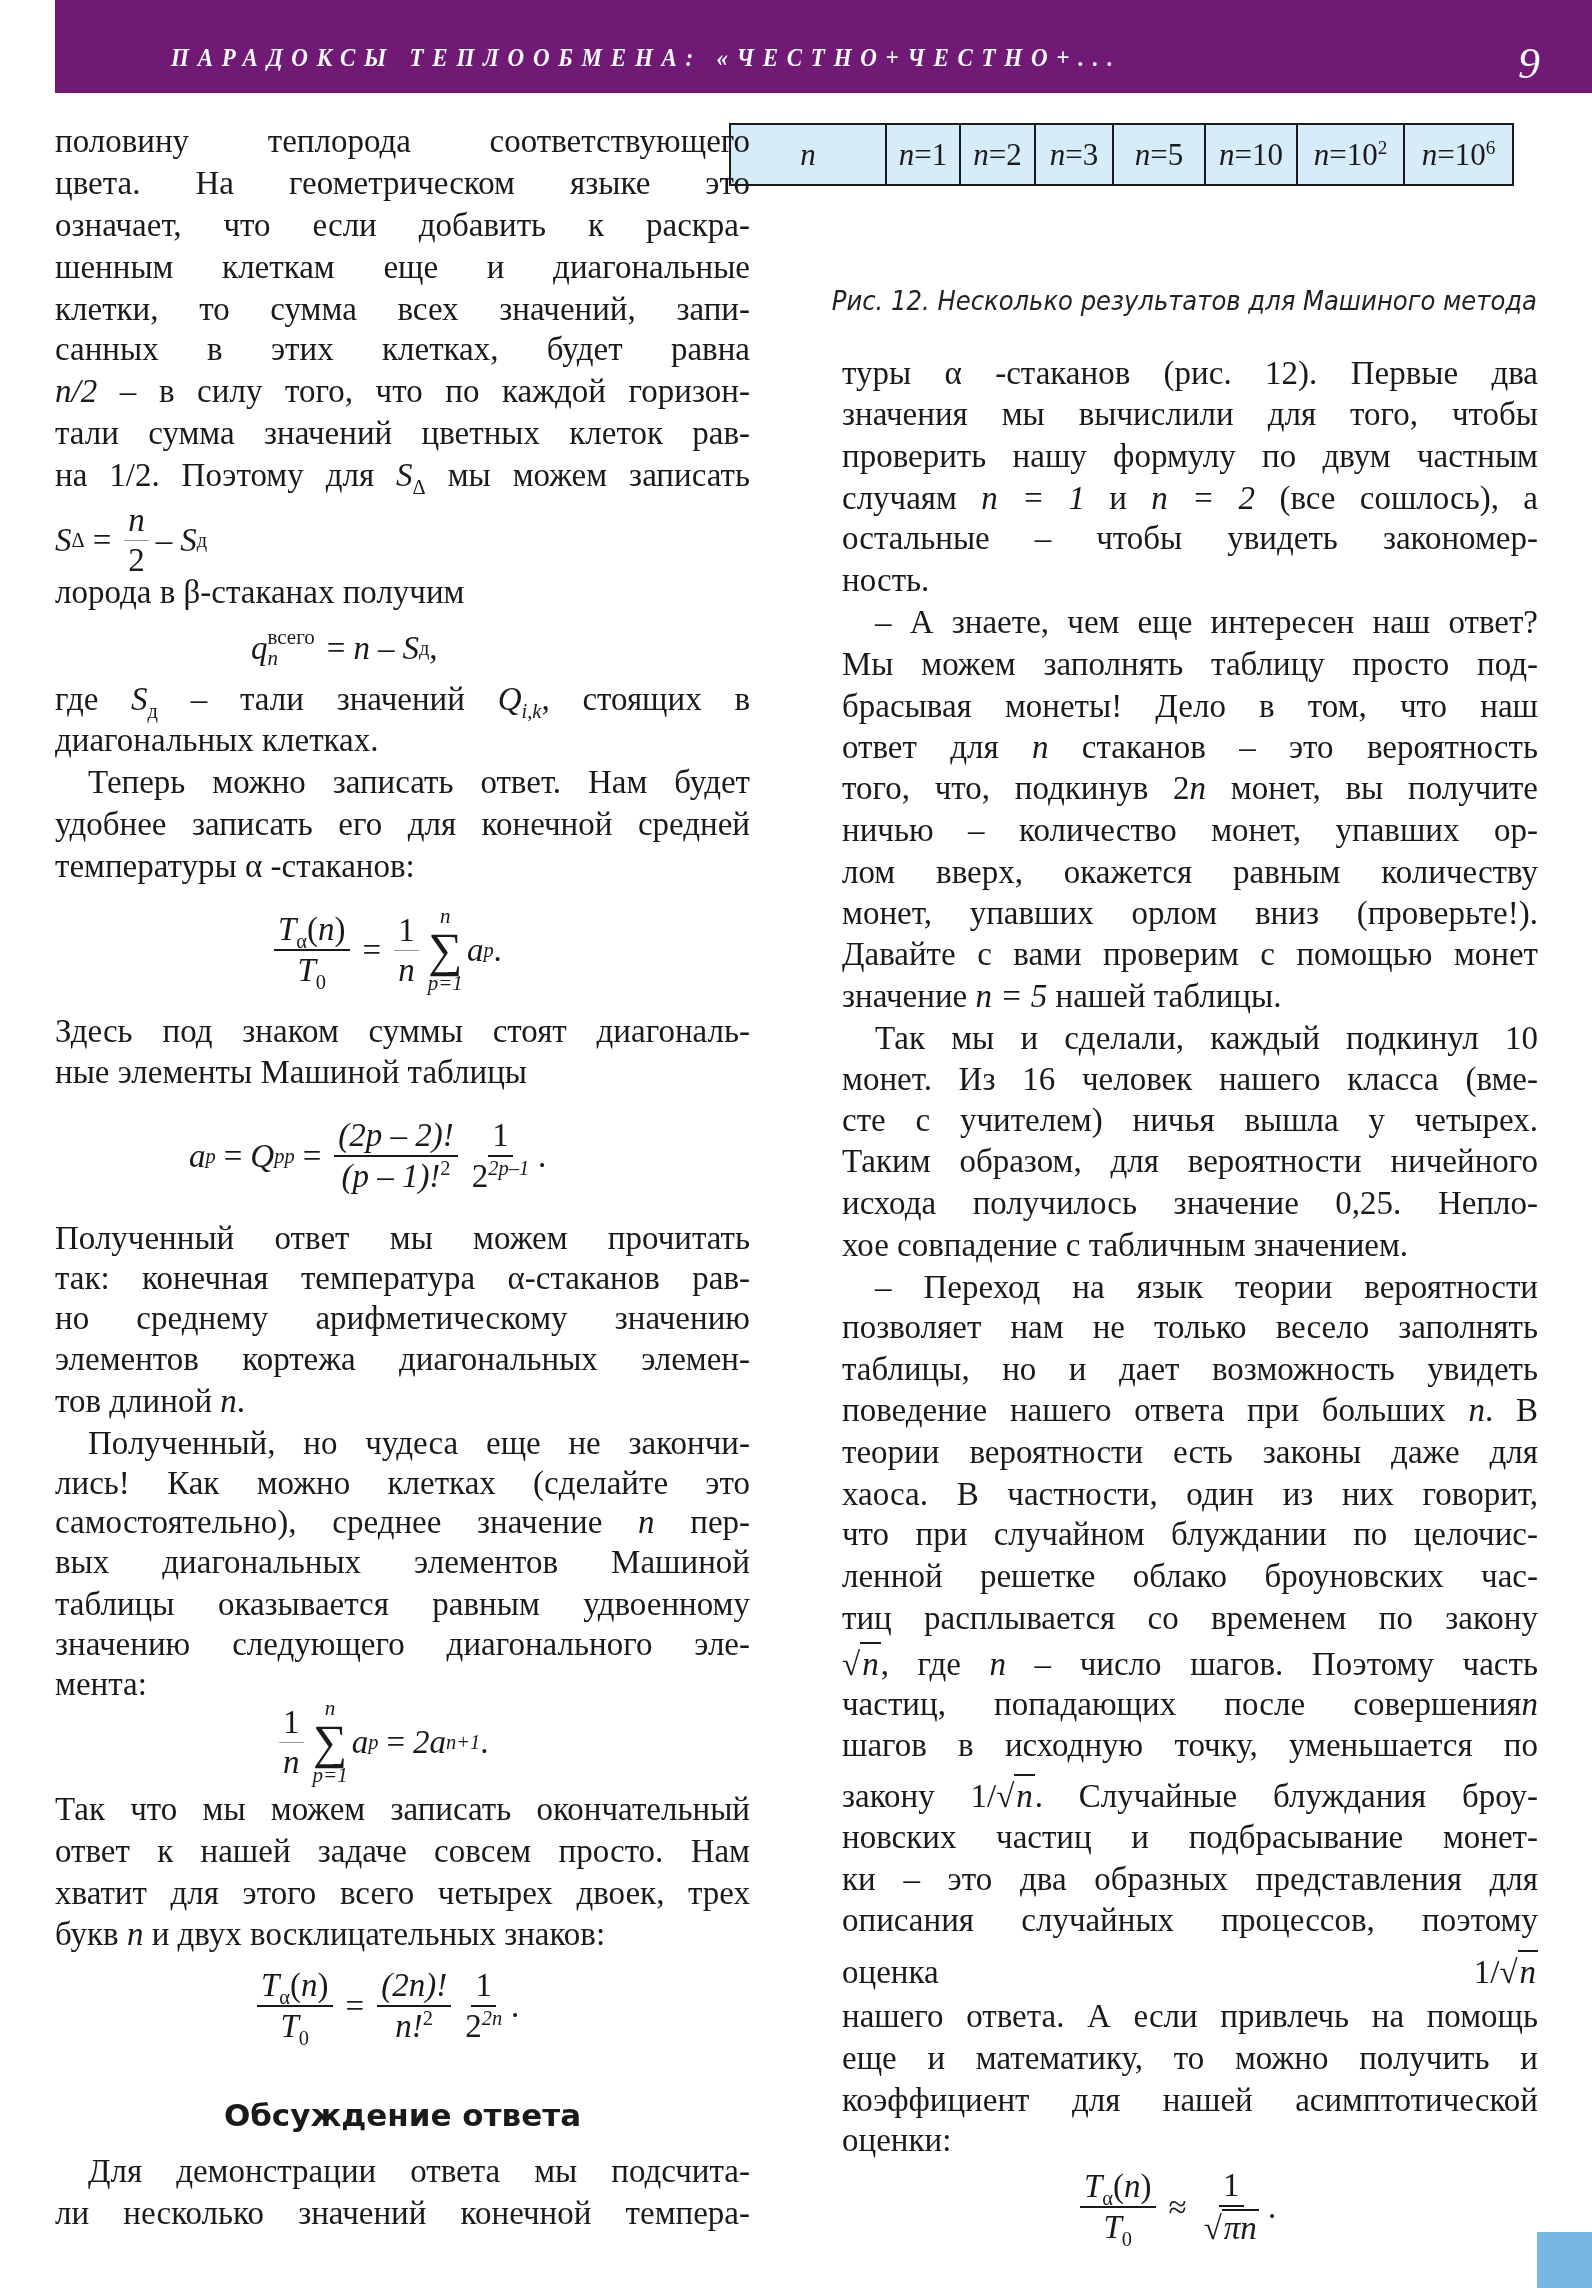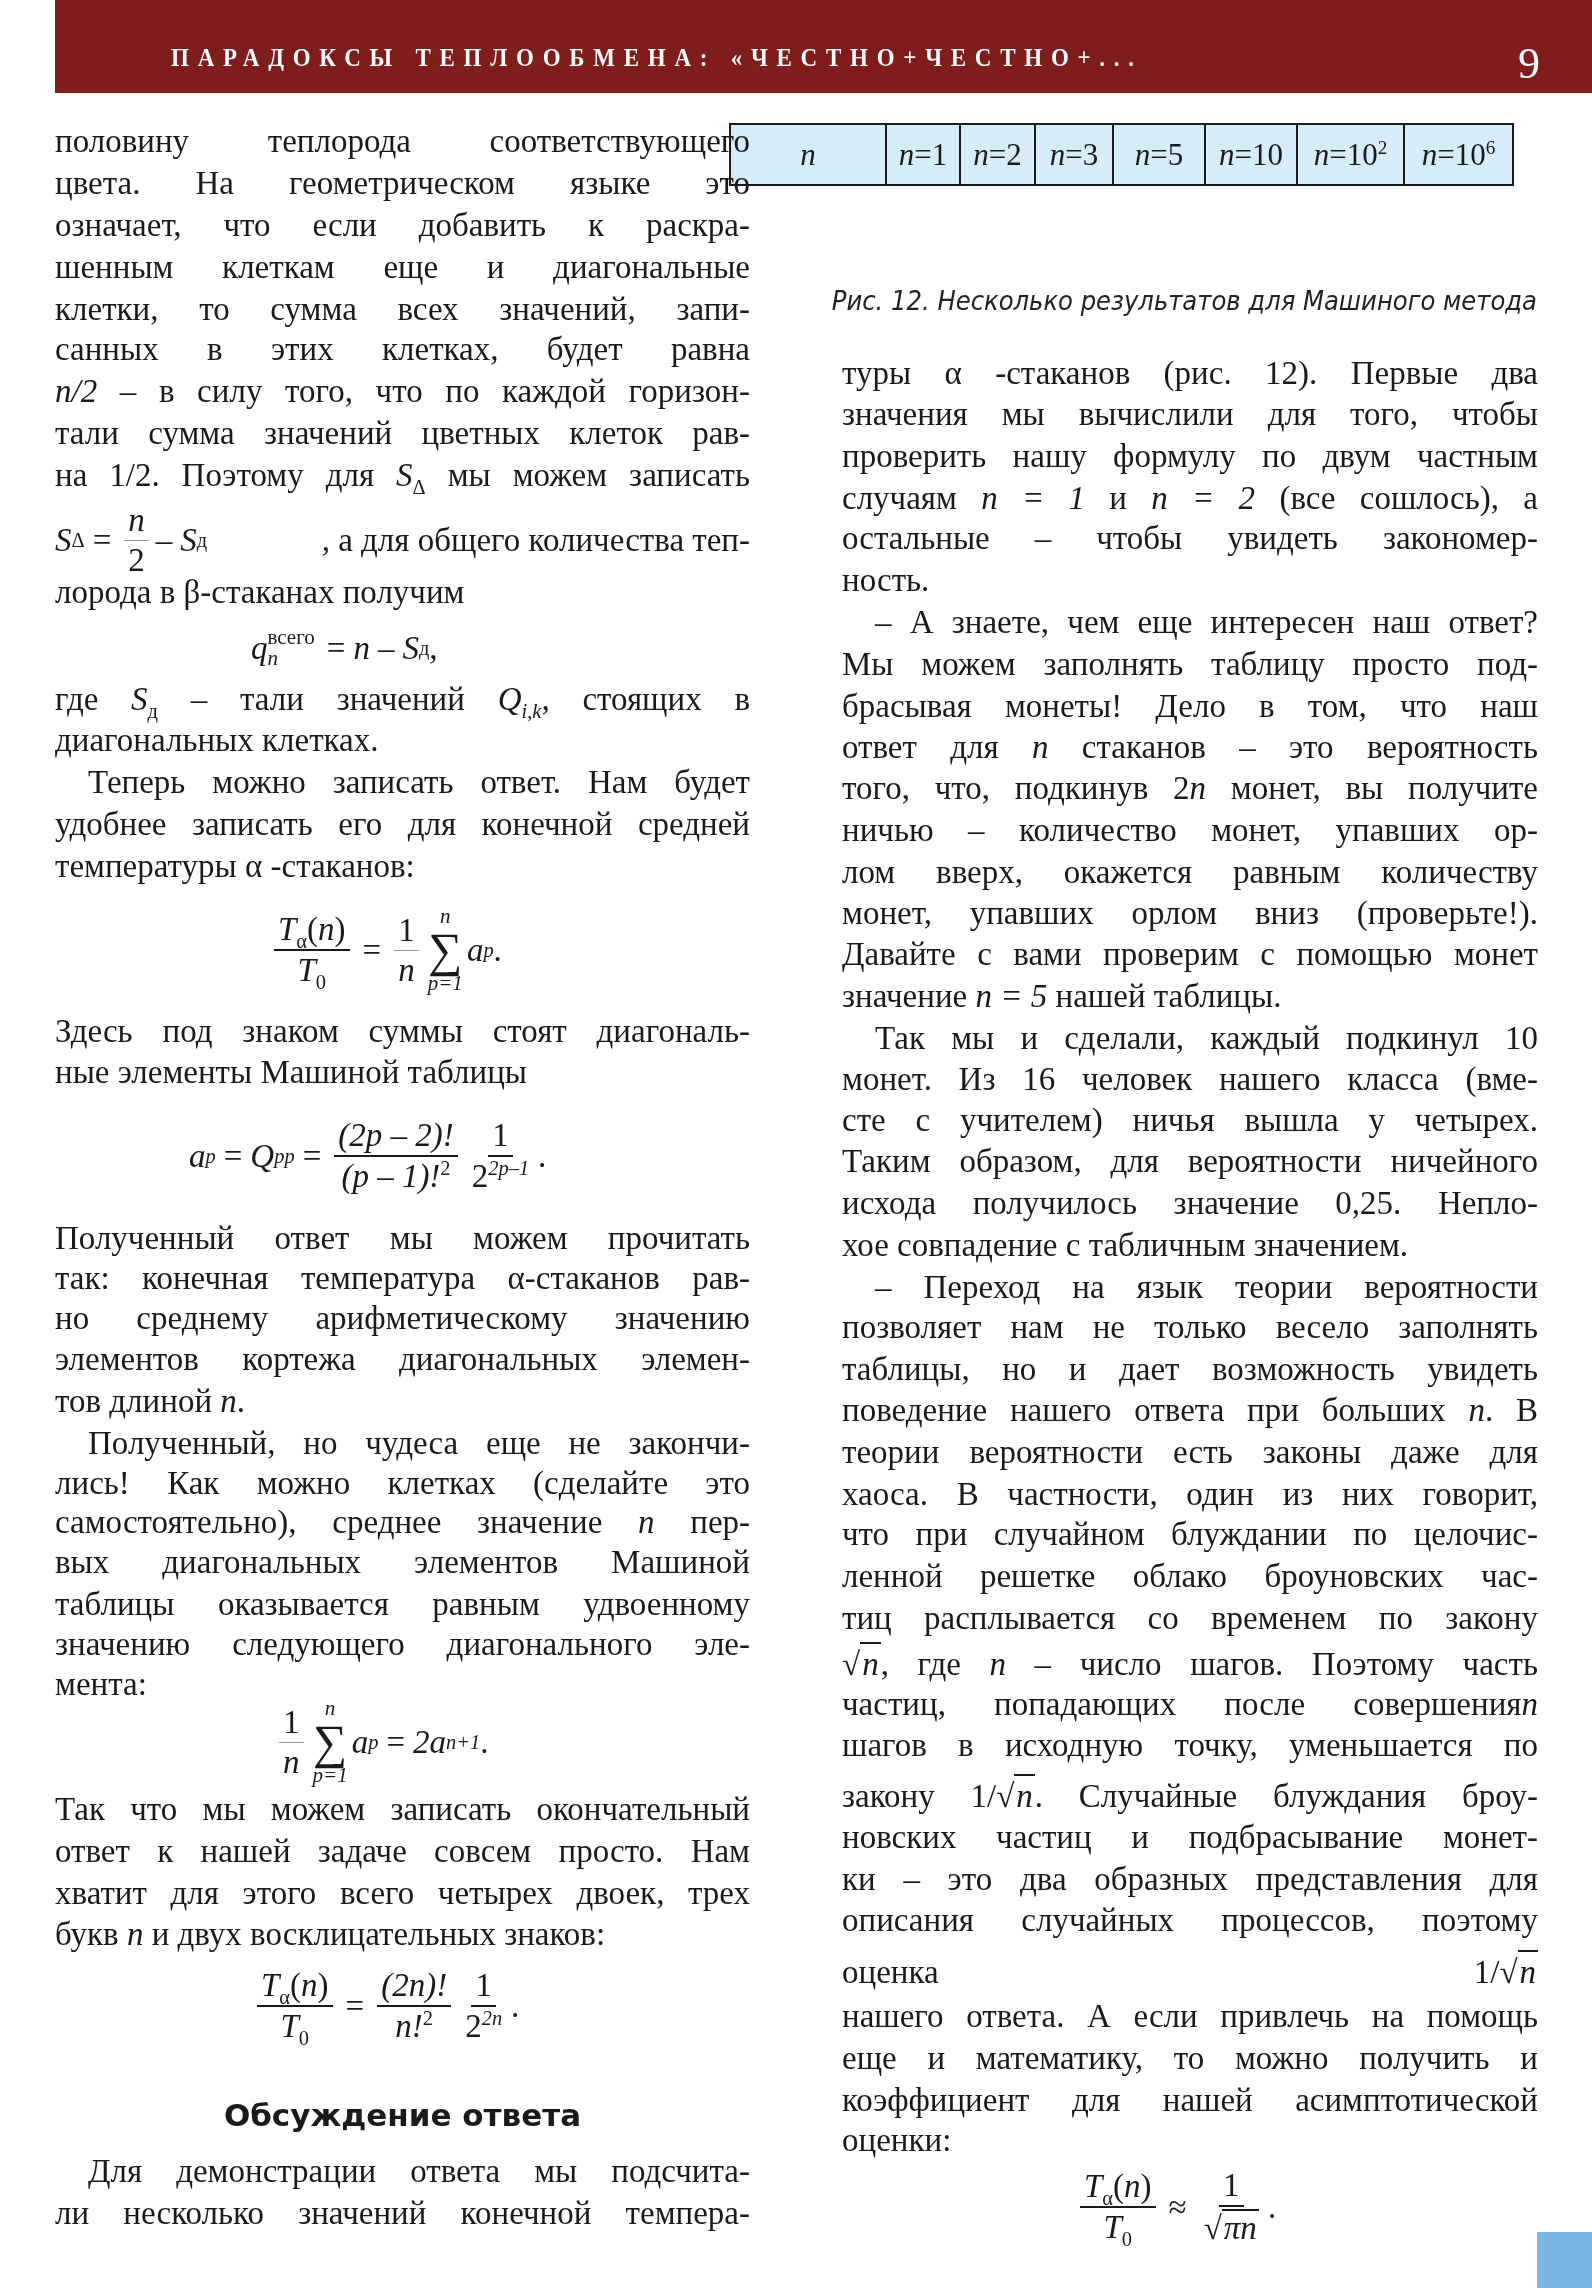--- a/index.html
+++ b/index.html
@@ -3,21 +3,22 @@
 <meta charset="utf-8">
 <style>
   html, body { margin: 0; padding: 0; }
   body {
     width: 1592px; height: 2289px; position: relative; overflow: hidden;
     background: #ffffff; color: #1a1a1a;
     font-family: "Liberation Serif", "DejaVu Serif", serif;
   }
   .header {
     position: absolute; left: 55px; top: 0; width: 1537px; height: 93px;
-    background: #7f1d1d;
+    background: #701a75;
+    font-style: italic;
   }
   .header-title {
     position: absolute; left: 116px; top: 44px;
     font-family: "Liberation Serif", serif; font-size: 25px; font-weight: bold;
     letter-spacing: 9.5px; color: #f4f9fd; white-space: nowrap;
     transform: scaleX(0.92); transform-origin: left center;
   }
   .page-number {
     position: absolute; left: 1463px; top: 38px;
     font-family: "Liberation Serif", serif; font-size: 44px; color: #f4f9fd;
@@ -112,21 +113,20 @@
       <sub>Δ</sub>
     <span class="op">=</span>
     <span class="frac thin">
         <span class="num it">n</span>
         <span class="den">2</span>
       </span>
     <span class="op" style="margin-left:2px">–</span>
     <i>S</i>
       <sub>д</sub>
   </span>
-  <span>, а для общего количества теп-</span>
 </div>
 <div class="line col-left last" style="top:572px">лорода в β-стаканах получим</div>
 
 <div class="formula" style="left:251px; top:617px; height:62px">
   <i>q</i>
   <span style="display:inline-flex;flex-direction:column;font-size:21px;line-height:1;margin-right:4px">
     <span>всего</span>
       <i>n</i>
   </span>
   <span class="op">=</span>

